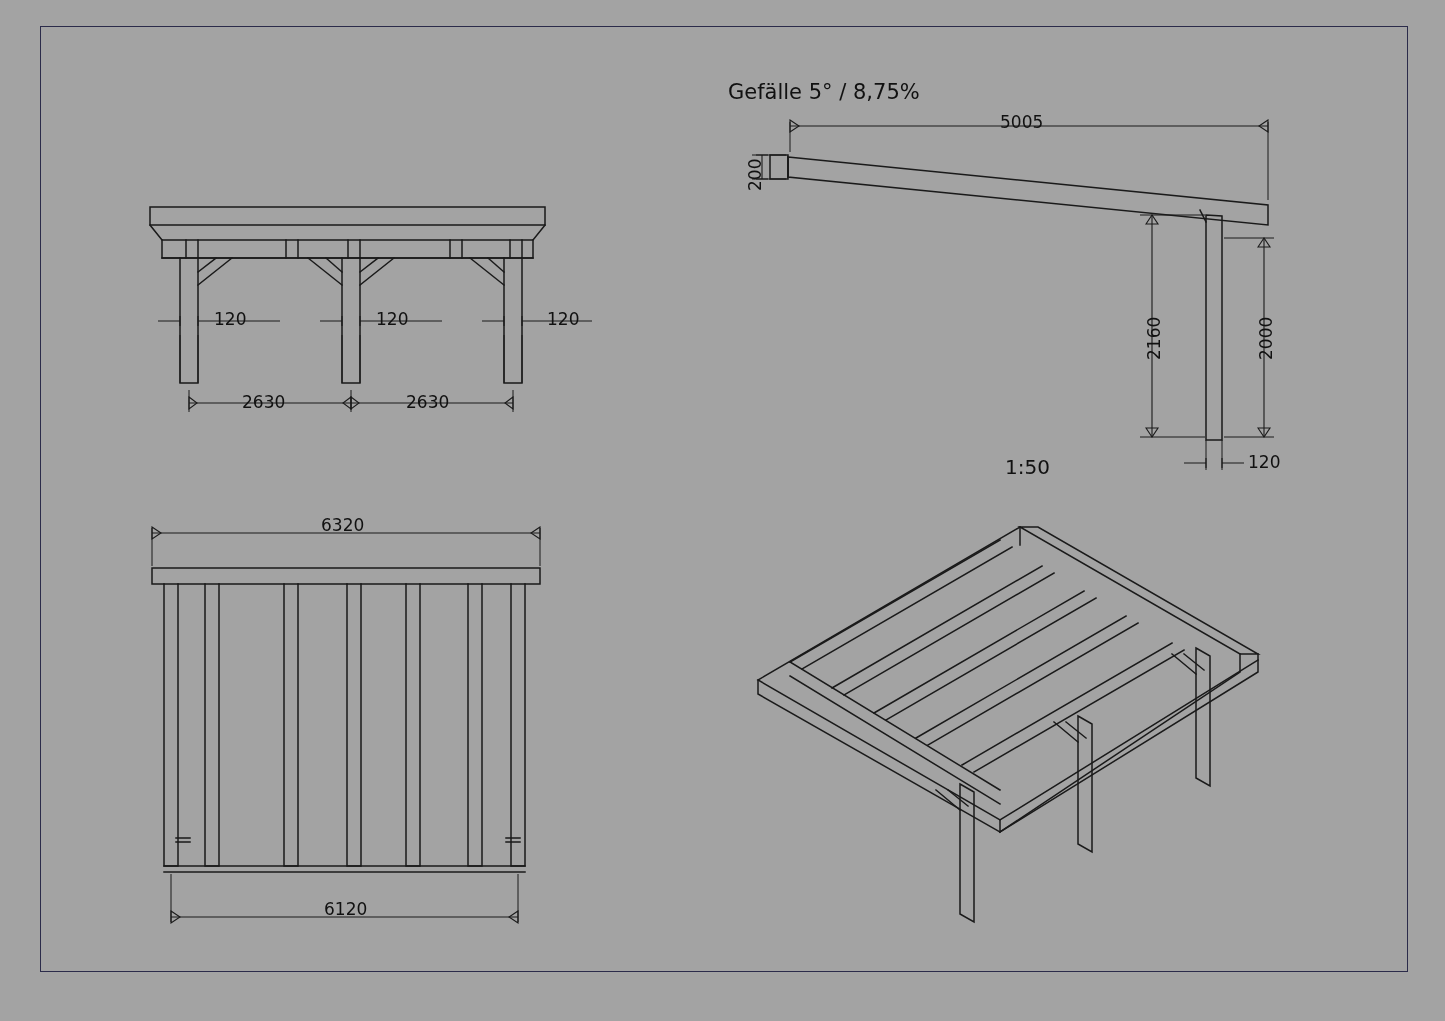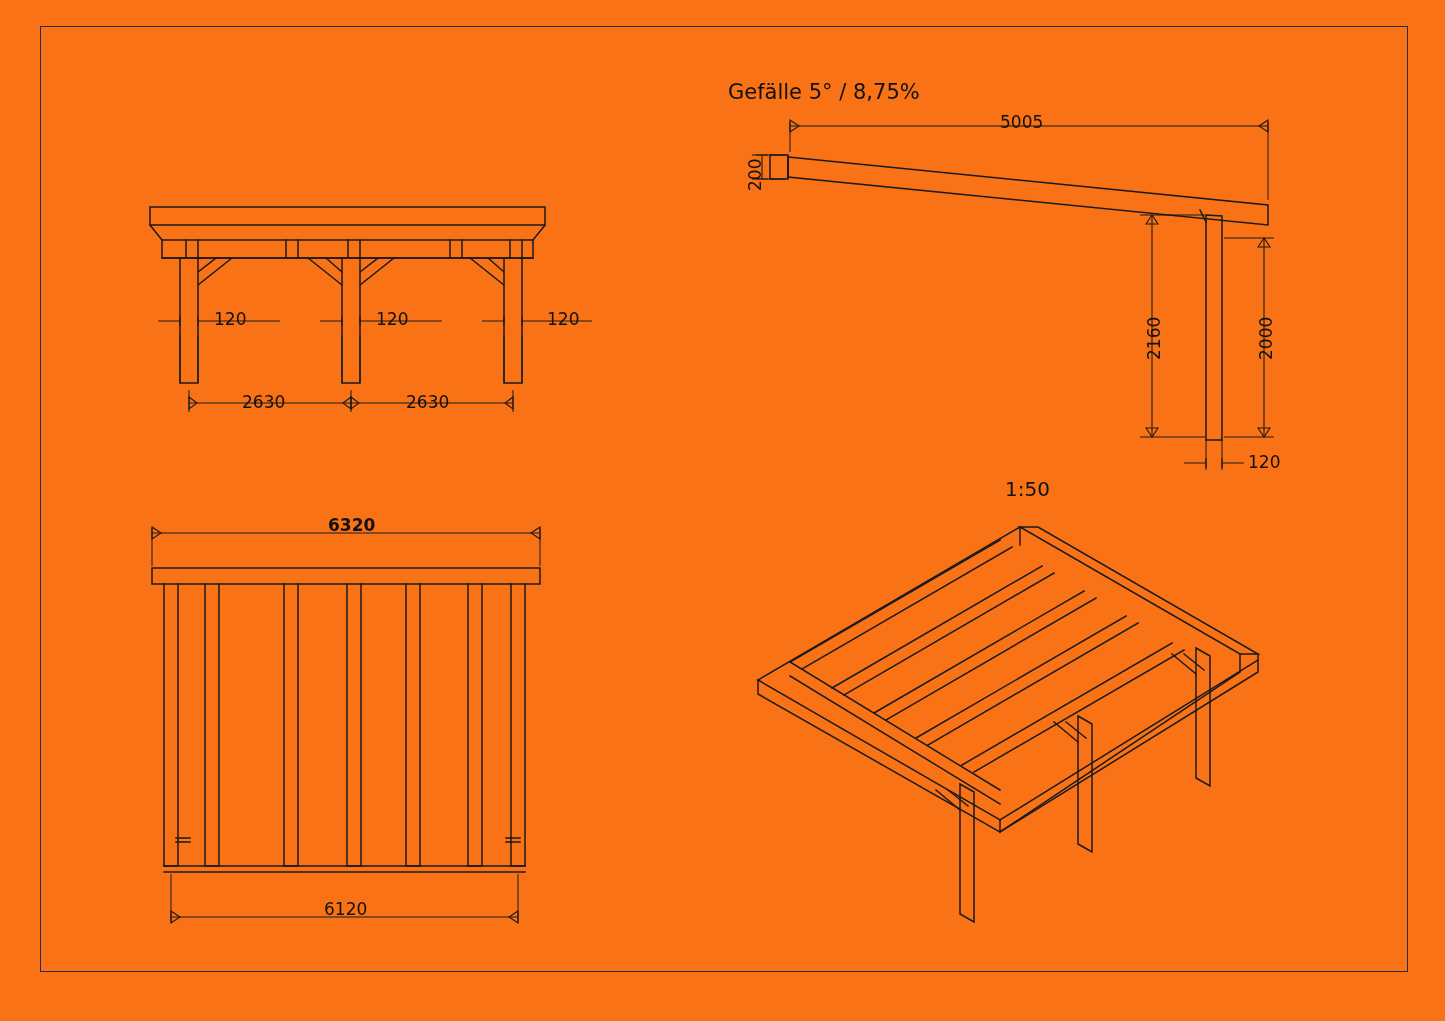--- a/index.html
+++ b/index.html
@@ -1,17 +1,17 @@
 <!DOCTYPE html>
 <html><head>
 <meta charset="utf-8">
 <style>
   html,body{margin:0;padding:0;background:#ffffff;}
   body{font-family:"DejaVu Sans", sans-serif;}
-  #sheet{position:relative;width:1445px;height:1021px;background:#f97316;overflow:hidden;}
+  #sheet{position:relative;width:1445px;height:1021px;background:#a3a3a3;overflow:hidden;}
   .frame{position:absolute;left:40px;top:26px;width:1366px;height:944px;border:1.6px solid #2b2b4a;}
   svg{position:absolute;left:0;top:0;width:1445px;height:1021px;overflow:visible;}
   .ln{stroke:#1a1a1a;stroke-width:1.5;fill:none;stroke-linecap:square;}
   .dim{stroke:#1a1a1a;stroke-width:1.1;fill:none;}
   .dimx{stroke:#1a1a1a;stroke-width:1;fill:none;}
   .txt{position:absolute;font-family:"DejaVu Sans", sans-serif;color:#111;white-space:nowrap;}
   .t-title{font-size:21px;}
   .t-dim{font-size:17px;}
   .t-scale{font-size:20px;}
   .rot{transform-origin:left top;transform:rotate(-90deg);}
@@ -174,18 +174,18 @@
 
   <div class="txt t-dim" style="left:242px;top:392px;">2630</div>
   <div class="txt t-dim" style="left:406px;top:392px;">2630</div>
 
   <div class="txt t-dim" style="left:1000px;top:112px;text-align:center;">5005</div>
   <div class="txt t-dim rot" style="left:745px;top:191px;">200</div>
   <div class="txt t-dim rot" style="left:1144px;top:360px;">2160</div>
   <div class="txt t-dim rot" style="left:1256px;top:360px;">2000</div>
   <div class="txt t-dim" style="left:1248px;top:452px;">120</div>
 
-  <div class="txt t-scale" style="left:1005px;top:477px;">1:50</div>
+  <div class="txt t-scale" style="left:1005px;top:455px;">1:50</div>
 
-  <div class="txt t-dim" style="left:328px;top:515px;font-weight:bold;">6320</div>
+  <div class="txt t-dim" style="left:321px;top:515px;">6320</div>
   <div class="txt t-dim" style="left:324px;top:899px;">6120</div>
 
 </div>
 
 </body></html>

